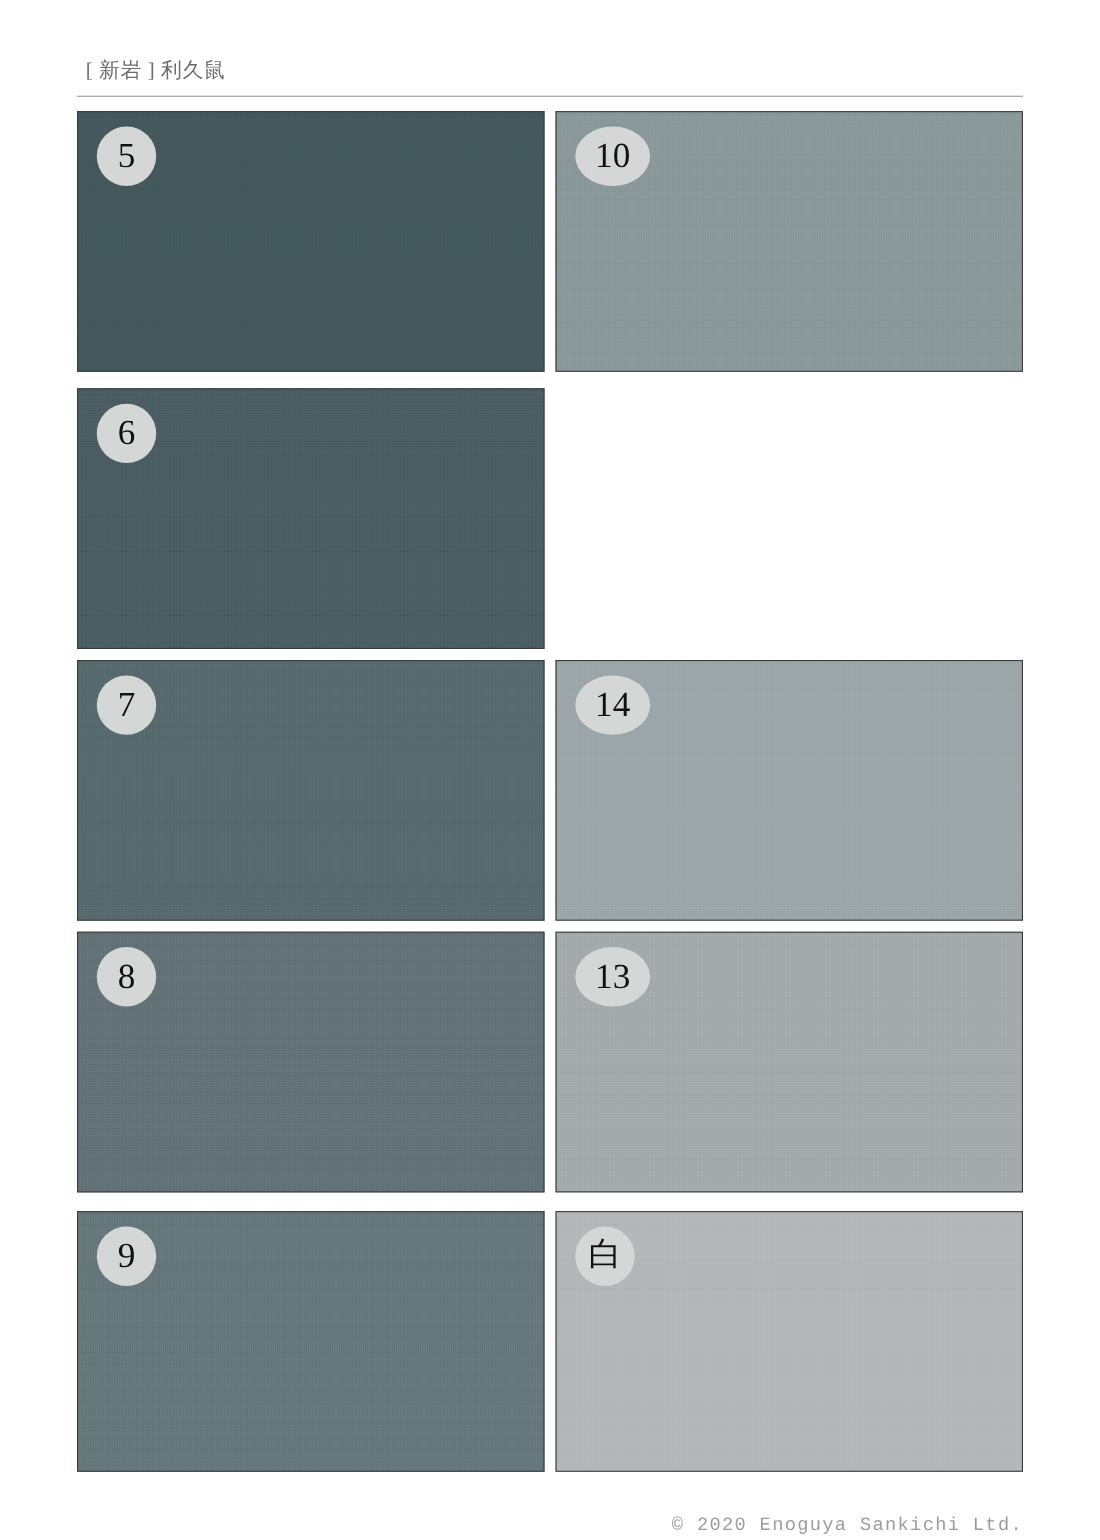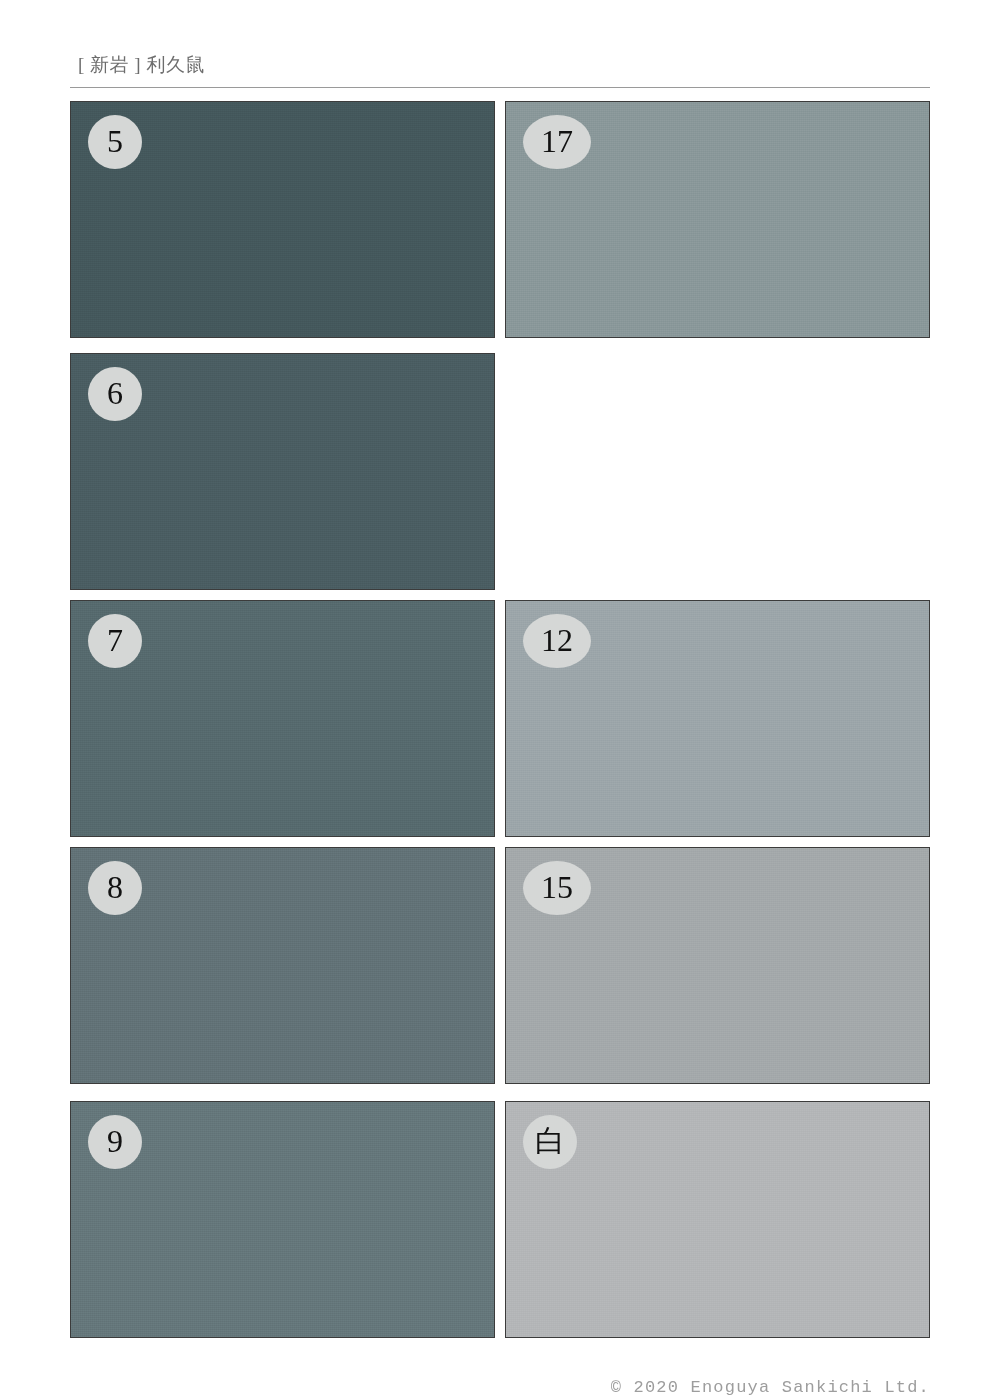--- a/index.html
+++ b/index.html
@@ -168,31 +168,31 @@
           <span class="badge-label">8</span>
         </div>
       </div>
       <div class="swatch col-left row-4" style="background: rgb(101, 119, 123);">
         <div class="badge">
           <span class="badge-label">9</span>
         </div>
       </div>
       <div class="swatch col-right row-0" style="background: rgb(138, 152, 154);">
         <div class="badge wide">
-          <span class="badge-label">17</span>
+          <span class="badge-label">10</span>
         </div>
       </div>
       <div class="swatch col-right row-2" style="background: rgb(156, 166, 170);">
         <div class="badge wide">
-          <span class="badge-label">12</span>
+          <span class="badge-label">14</span>
         </div>
       </div>
       <div class="swatch col-right row-3" style="background: rgb(164, 169, 171);">
         <div class="badge wide">
-          <span class="badge-label">15</span>
+          <span class="badge-label">13</span>
         </div>
       </div>
       <div class="swatch col-right row-4" style="background: rgb(180, 182, 184);">
         <div class="badge">
           <span class="badge-label kanji">白</span>
         </div>
       </div>
     </div>
 
   <div class="footer">

